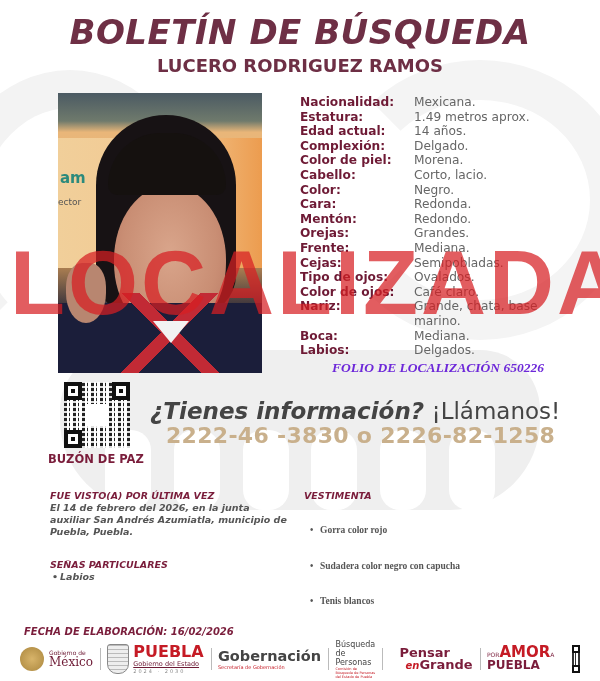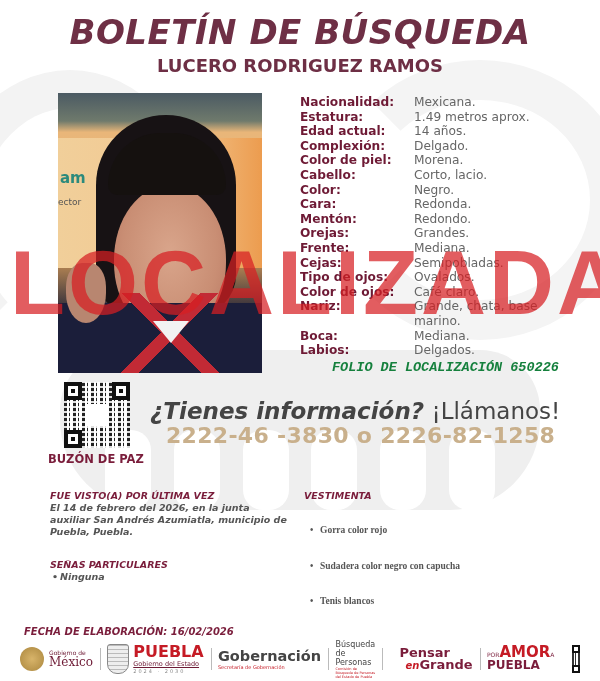--- a/index.html
+++ b/index.html
@@ -27,21 +27,21 @@
   .photo .collar { position:absolute; left:95px; top:228px; width:36px; height:22px; background:#f2f2f2; clip-path: polygon(0 0,100% 0,50% 100%); }
   .photo .hand { position:absolute; left:8px; top:170px; width:40px; height:60px; background:#b88670; border-radius: 40% 40% 50% 50%; }
   .photo .sign-text { position:absolute; left:2px; top:76px; font-size:15px; font-weight:bold; color:#2b8a7c; font-family:"DejaVu Sans",sans-serif; }
   .photo .sign-text2 { position:absolute; left:0px; top:104px; font-size:9px; color:#555; font-family:"DejaVu Sans",sans-serif; }
 
   .details { position: absolute; left: 300px; top: 95px; width: 290px; }
   .row { display: flex; font-size: 12.2px; line-height: 14.6px; }
   .row .lbl { width: 114px; font-weight: bold; color: #6e1a35; padding-right: 4px; flex-shrink: 0; font-family: "DejaVu Sans", sans-serif; }
   .row .val { color: #666; font-family: "DejaVu Sans", sans-serif; }
 
-  .folio { position: absolute; left: 332px; top: 360px; font-weight: bold; font-style: italic; font-size: 13.5px; color: #15803d; font-family: Liberation Mono, monospace; }
+  .folio { position: absolute; left: 332px; top: 360px; font-weight: bold; font-style: italic; font-size: 13.5px; color: #6d28d9; font-family: Liberation Serif, serif; }
 
   .stamp { position: absolute; left: 10px; top: 238px; width: 590px; font-family: "Liberation Sans", sans-serif; font-weight: bold; font-size: 90px; line-height: 90px; letter-spacing: 3px; color: rgba(215, 30, 35, 0.72); white-space: nowrap; pointer-events: none; }
 
   .qr { position: absolute; width: 66px; height: 66px; background:
         repeating-linear-gradient(90deg, #222 0 3px, #fff 3px 5px, #222 5px 6px, #fff 6px 9px),
         #fff; }
   .qr-main { left: 64px; top: 382px; }
   .qr .finder { position:absolute; width:18px; height:18px; border:4px solid #111; background:#fff; }
   .qr .finder::after { content:""; position:absolute; left:3px; top:3px; width:4px; height:4px; background:#111; }
   .qr .mask { position:absolute; background: repeating-linear-gradient(0deg, rgba(255,255,255,0.85) 0 2px, transparent 2px 5px); inset:0; }
@@ -215,21 +215,21 @@
 <div class="phones">2222-46 -3830 o 2226-82-1258</div>
 
 <div class="seen">
   <div class="sec-h">FUE VISTO(A) POR ÚLTIMA VEZ</div>
   <p>El 14 de febrero del 2026, en la junta auxiliar San Andrés Azumiatla, municipio de Puebla, Puebla.</p>
 </div>
 
 <div class="senas">
   <div class="sec-h">SEÑAS PARTICULARES</div>
   <ul>
-    <li>Ninguna</li>
+    <li>Labios</li>
   </ul>
 </div>
 
 <div class="vest">
   <div class="sec-h">VESTIMENTA</div>
   <ul>
     <li>Gorra color rojo</li>
     <li>Sudadera color negro con capucha</li>
     <li>Tenis blancos</li>
   </ul>

